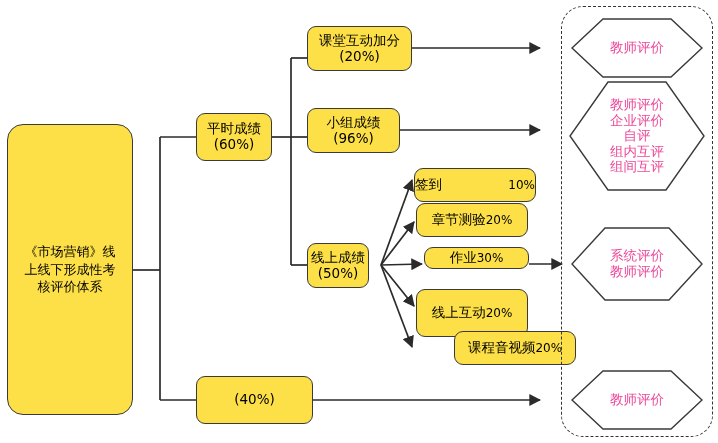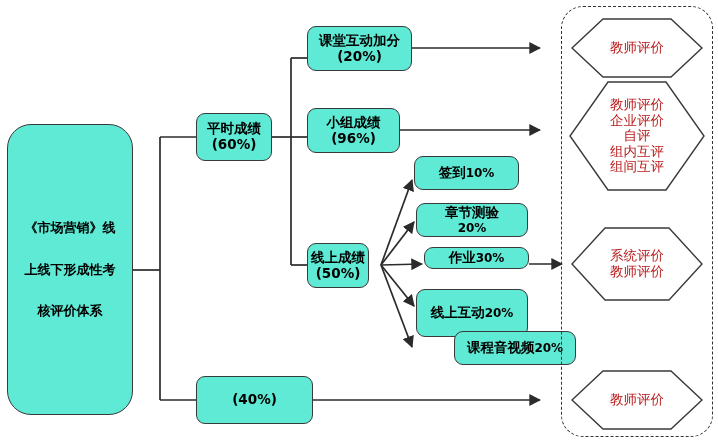--- a/index.html
+++ b/index.html
@@ -11,35 +11,33 @@
     overflow:hidden;
   }
   svg.edges{position:absolute;left:0;top:0;width:718px;height:443px;pointer-events:none;}
 
   .node{
     position:absolute;
     box-sizing:border-box;
     display:flex;flex-direction:column;
     align-items:center;justify-content:center;
     text-align:center;
-    background:#5eead4;
+    background:#fde047;
     border:1px solid #3a3a3a;
     color:#000000;
     line-height:1.18;
     white-space:nowrap;
-    font-weight:bold;
   }
   .rounded{border-radius:9px;}
   .root{
-    border-radius:24px;
+    border-radius:16px;
     font-size:13px;
     letter-spacing:0px;
     padding:0 6px;
     line-height:1.35;
-    gap:24px;
   }
   .root span{display:block;}
   .lvl2{font-size:13.5px;}
   .lvl3{font-size:13.5px;}
   .leaf{font-size:13.5px;}
   .leaf .pct{font-size:12px;}
 
   .group-box{
     position:absolute;
     box-sizing:border-box;
@@ -49,21 +47,21 @@
   }
 
   .hexwrap{position:absolute;}
   .hexwrap svg{position:absolute;left:0;top:0;}
   .hexlabel{
     position:absolute;left:0;top:0;
     width:100%;height:100%;
     display:flex;flex-direction:column;
     align-items:center;justify-content:center;
     font-size:13.5px;line-height:1.15;
-    color:#b91c1c;white-space:nowrap;
+    color:#ec4899;white-space:nowrap;
   }
   .hexlabel span{display:block;}
 </style>
 </head>
 <body>
 
 <div id="canvas">
 
   <svg class="edges" viewBox="0 0 718 443">
     <defs>
@@ -120,26 +118,26 @@
   <div class="node rounded lvl3" style="left:307px;top:108px;width:93px;height:45px;">
     <span>小组成绩</span>
     <span>(96%)</span>
   </div>
 
   <div class="node rounded lvl3" style="left:307px;top:243px;width:62px;height:45px;">
     <span>线上成绩</span>
     <span>(50%)</span>
   </div>
 
-  <div class="node rounded leaf" style="left:414px;top:156px;width:105px;height:34px;flex-direction:row;">
+  <div class="node rounded leaf" style="left:414px;top:168px;width:122px;height:34px;flex-direction:row;justify-content:space-between;">
     <span>签到</span>
     <span class="pct">10%</span>
   </div>
 
-  <div class="node rounded leaf" style="left:416px;top:203px;width:112px;height:34px;flex-direction:column;">
+  <div class="node rounded leaf" style="left:416px;top:203px;width:112px;height:34px;flex-direction:row;">
     <span>章节测验</span>
     <span class="pct">20%</span>
   </div>
 
   <div class="node rounded leaf" style="left:424px;top:247px;width:105px;height:22px;flex-direction:row;">
     <span>作业</span>
     <span class="pct">30%</span>
   </div>
 
   <div class="node rounded leaf" style="left:416px;top:289px;width:112px;height:48px;flex-direction:row;">

